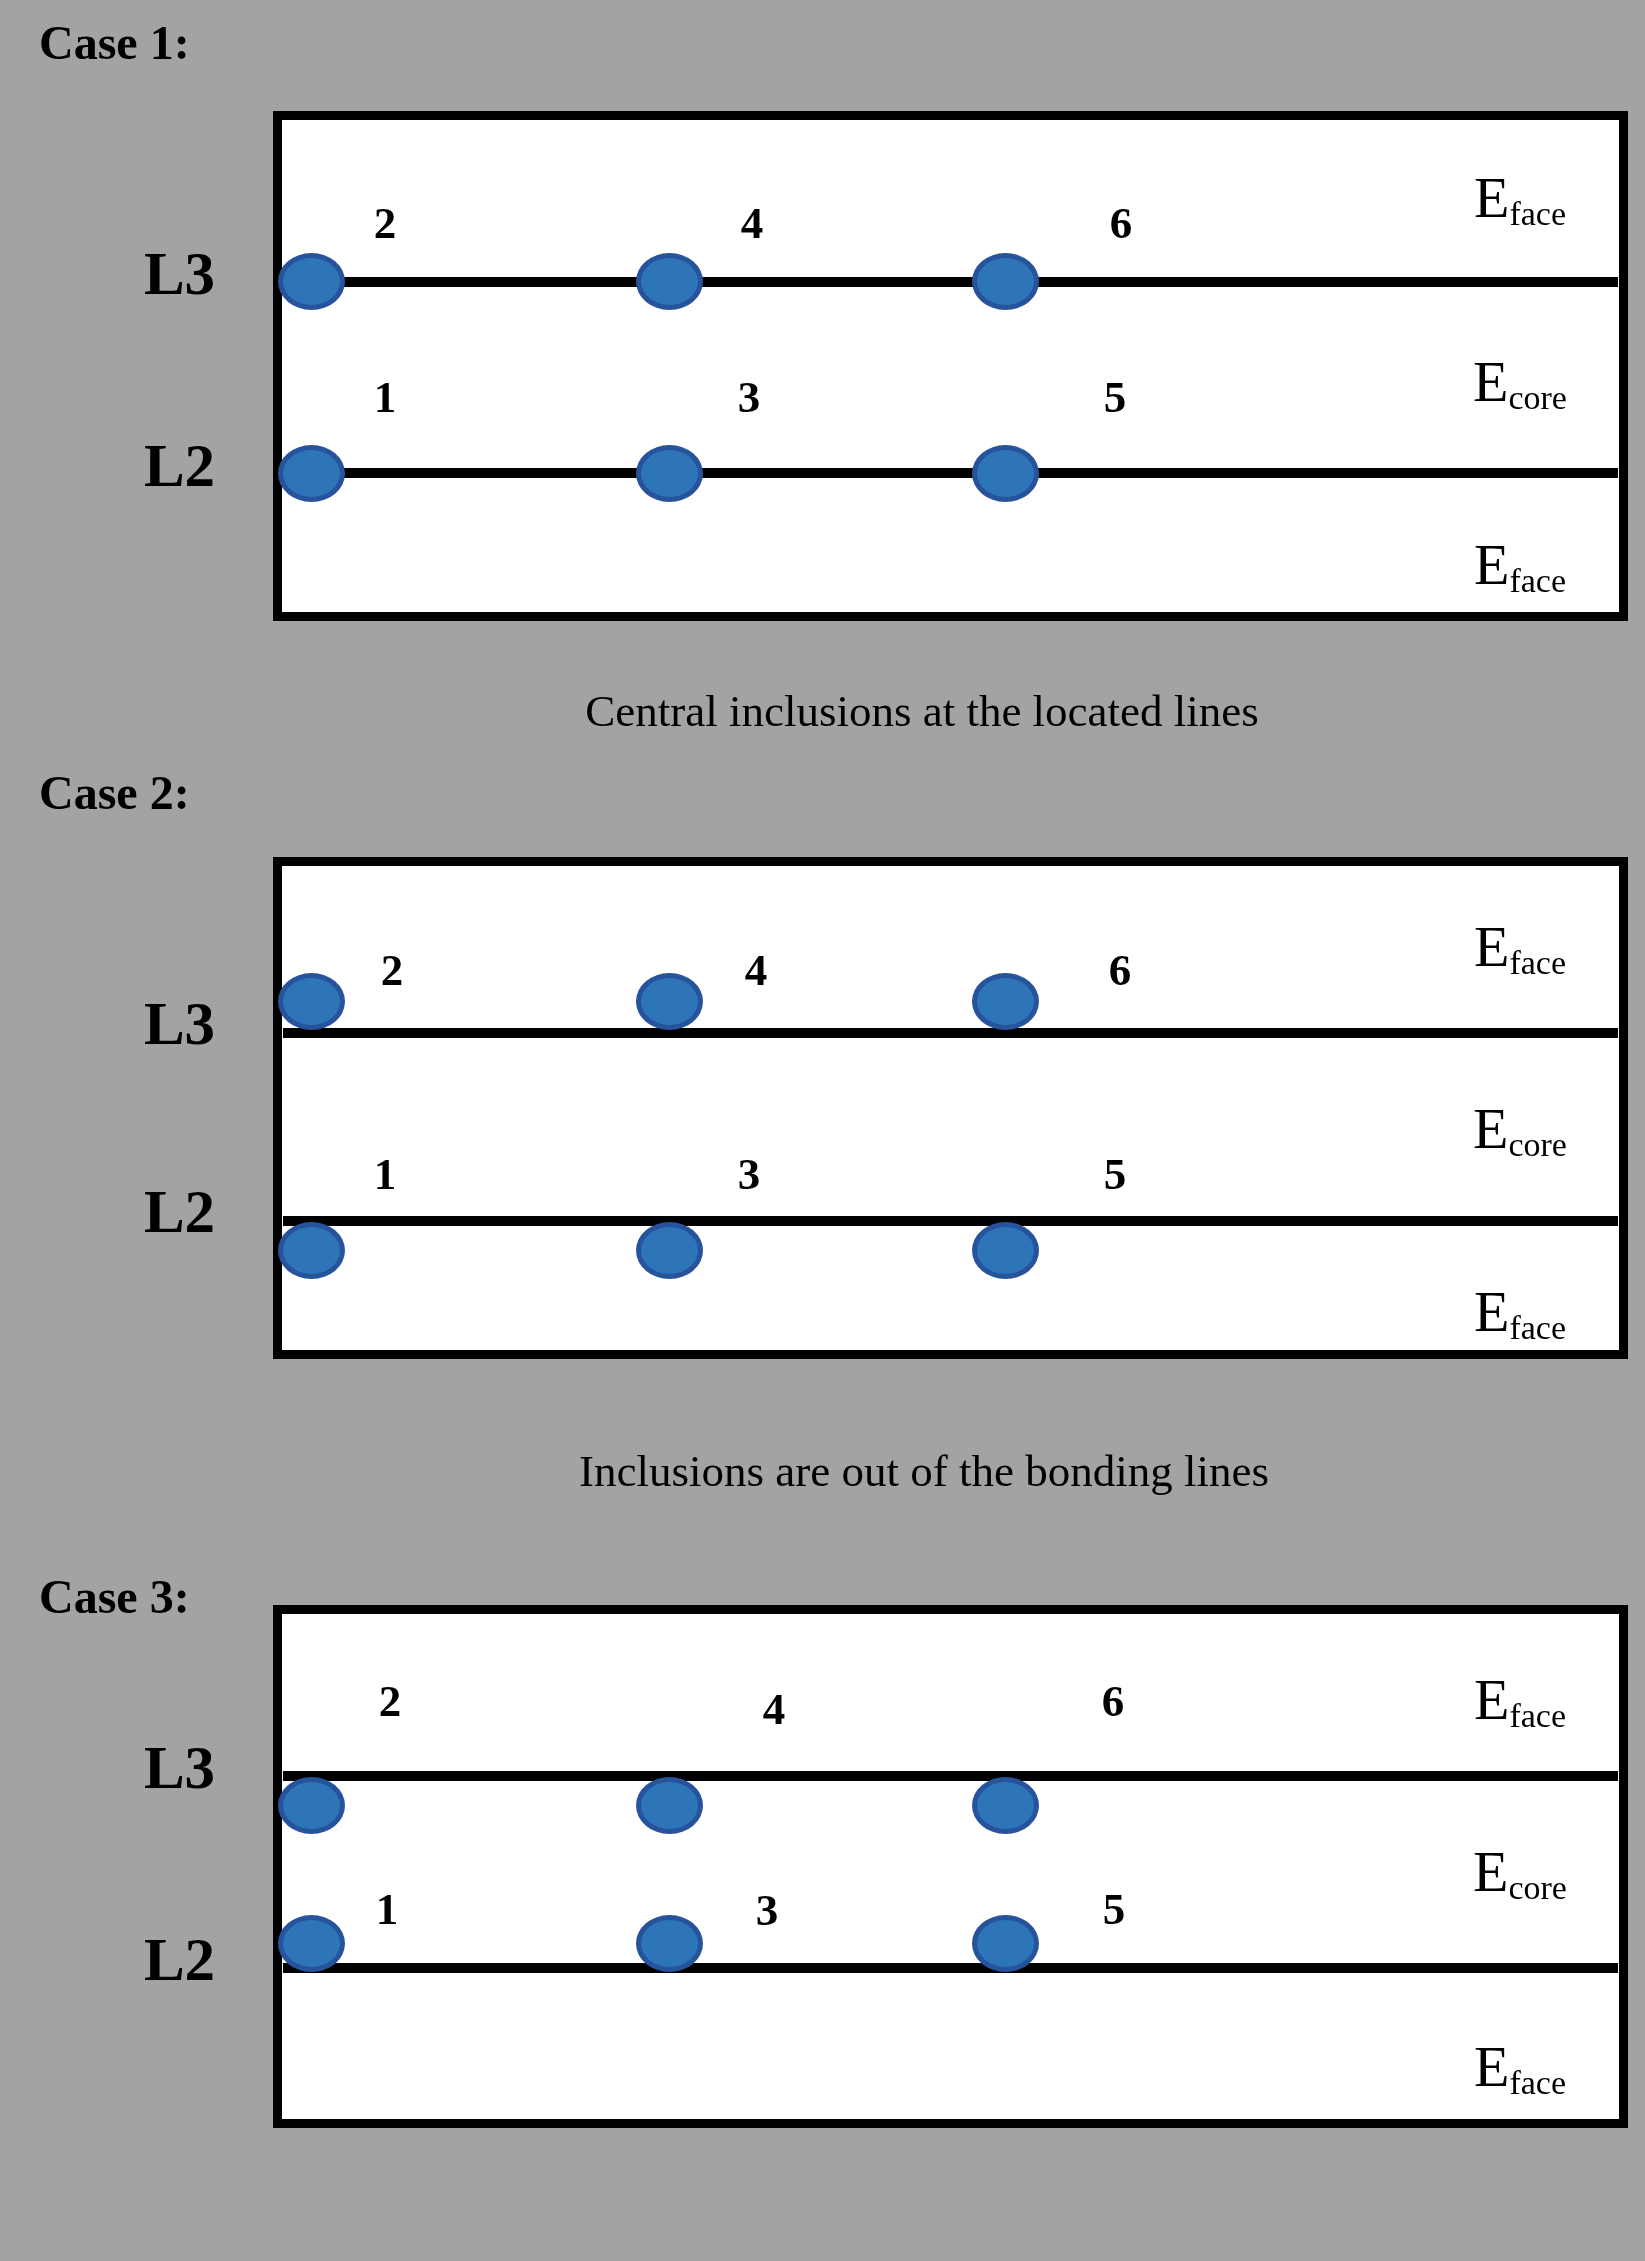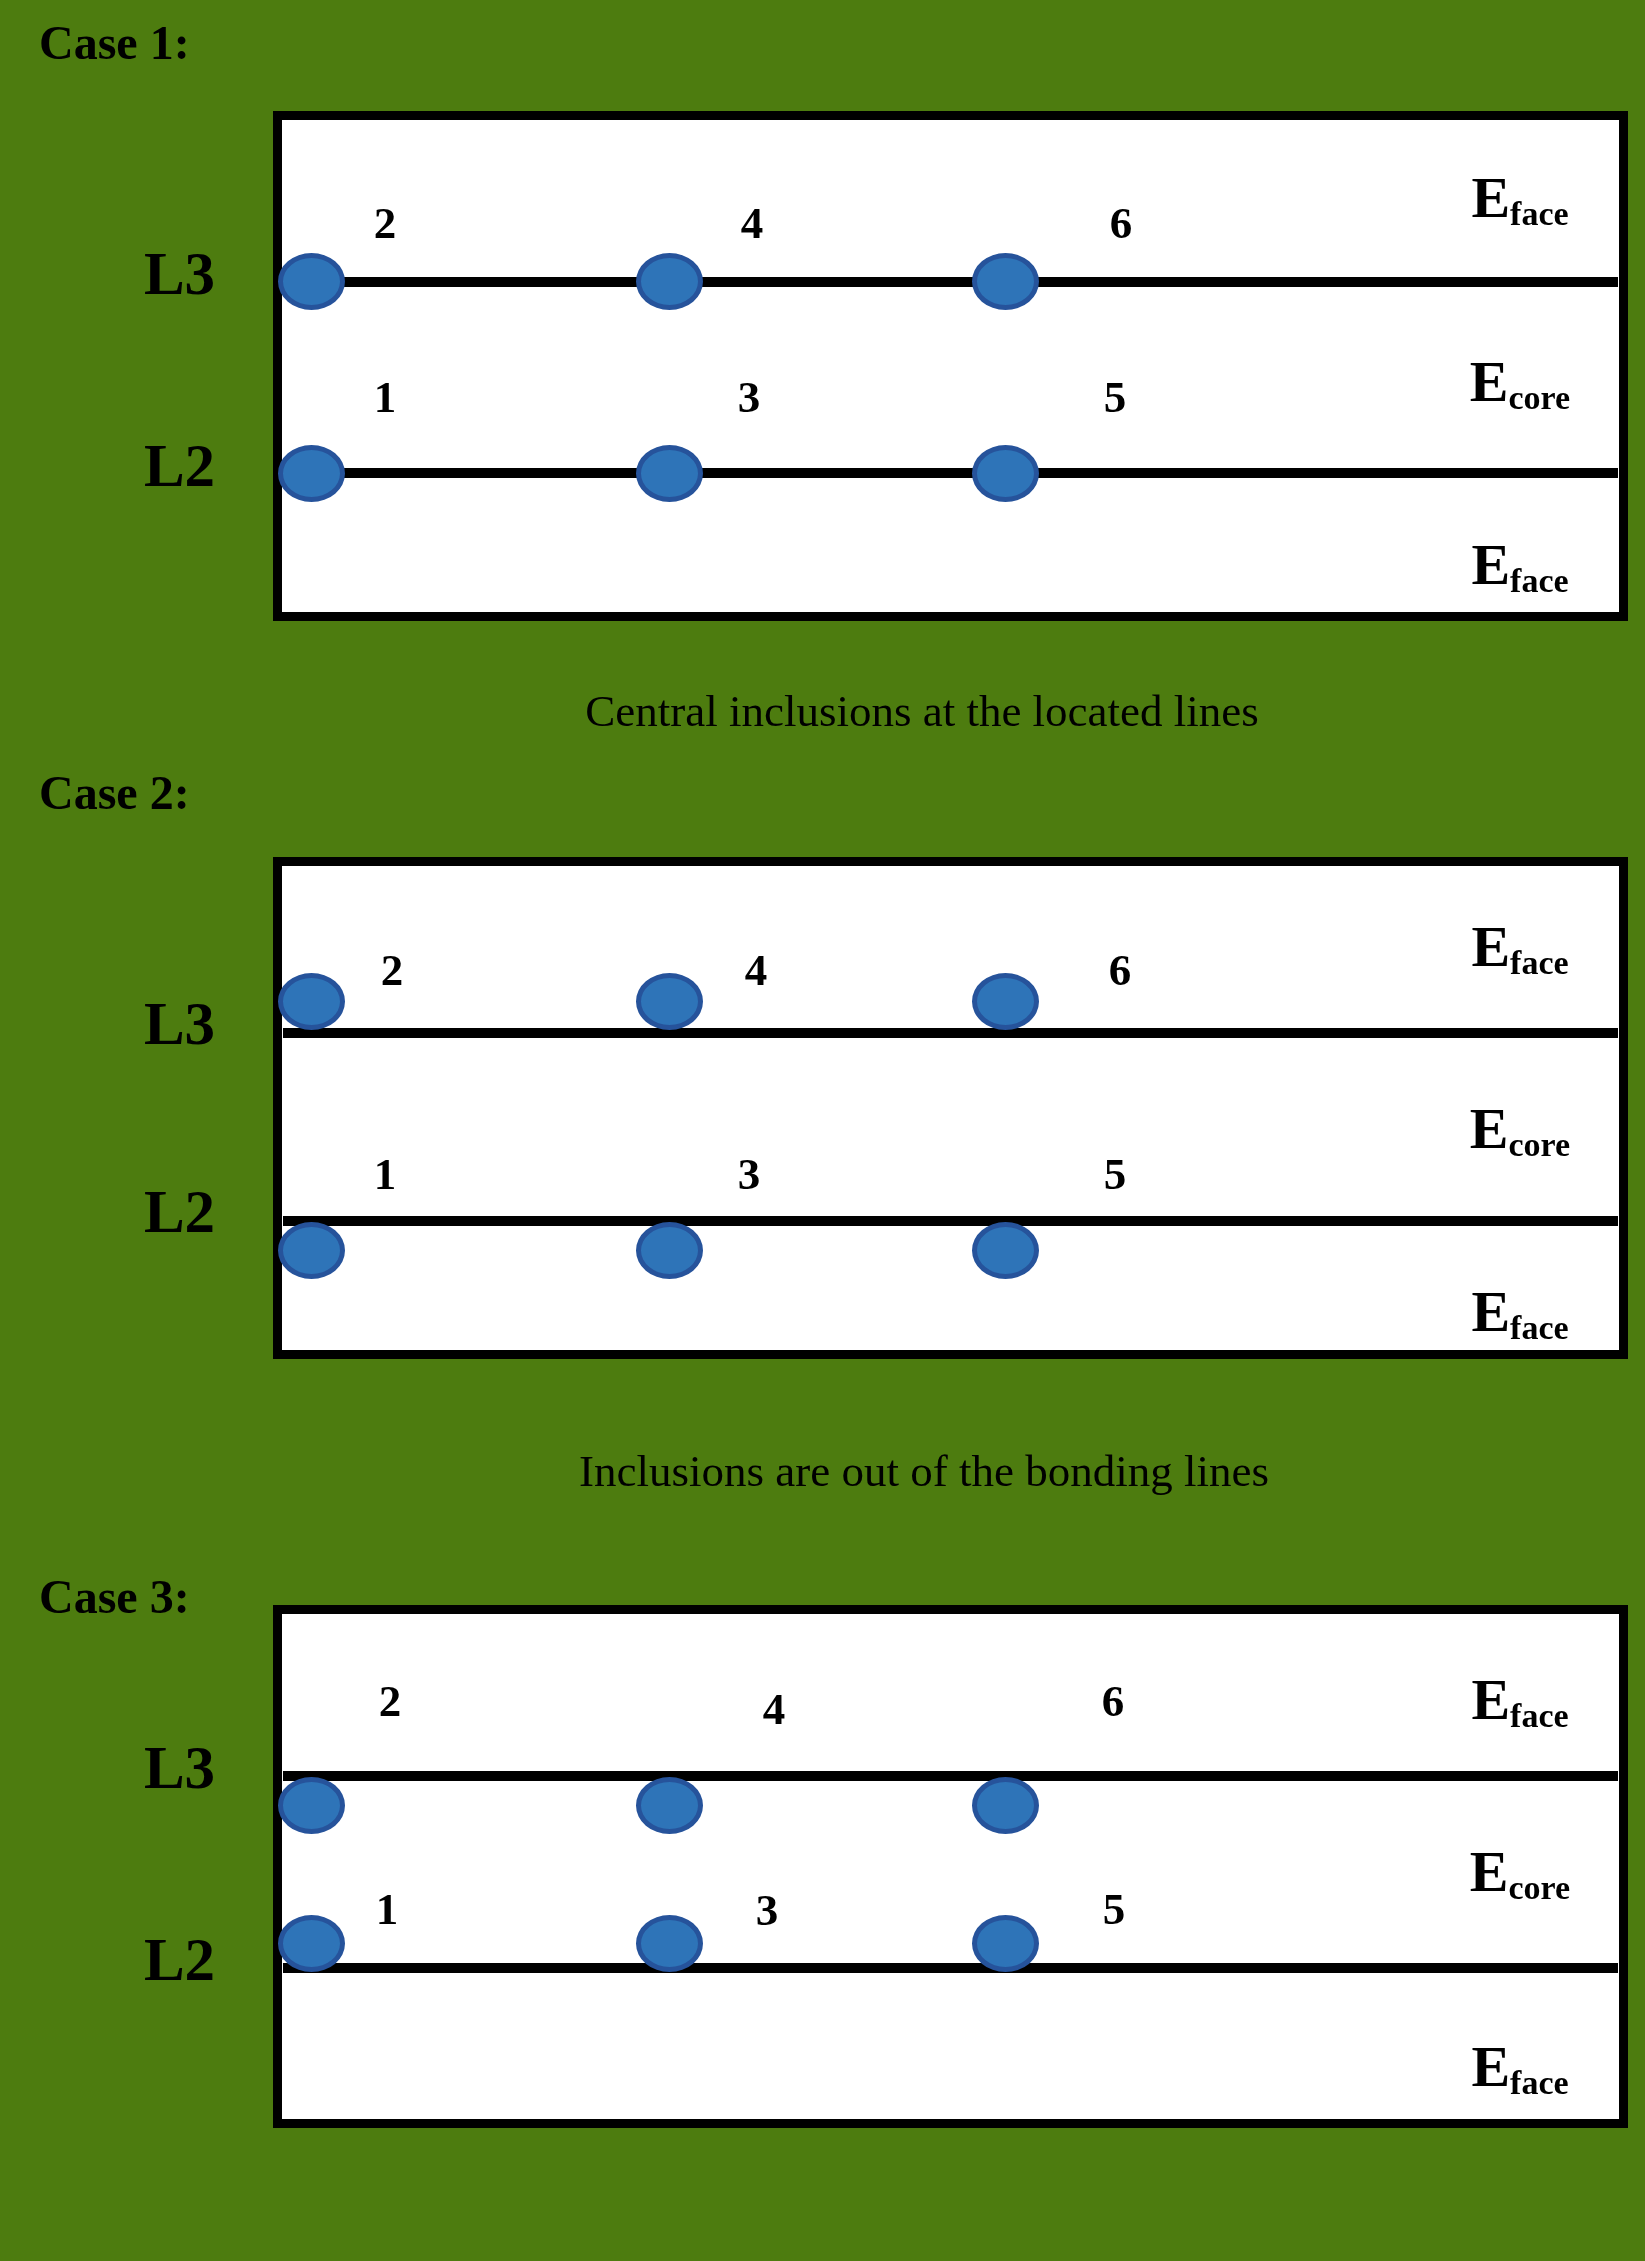--- a/index.html
+++ b/index.html
@@ -1,25 +1,25 @@
 <!DOCTYPE html>
 <html style="--inc-fill: #2e74b8; --inc-border: #26539b; --line: #000000;font-size:12px"><head>
 <meta charset="utf-8">
 <style>
   html,body{margin:0;padding:0;background:#fff;}
-  .canvas{position:relative;width:1646px;height:2261px;background:#4d7c0f;
+  .canvas{position:relative;width:1646px;height:2261px;background:#a3a3a3;
           font-family:"Liberation Serif",serif;color:#000;overflow:hidden;}
   .case-title{position:absolute;left:39px;font-size:48px;font-weight:bold;line-height:1;white-space:nowrap;}
   .panel{position:absolute;left:273px;width:1355px;border:9.7px solid var(--line,#000);box-sizing:border-box;background:#fff;}
   .bond{position:absolute;left:283px;width:1335px;height:9.7px;background:var(--line,#000);}
   .layer{position:absolute;left:142px;width:75px;text-align:center;font-size:61px;font-weight:bold;line-height:1;}
   .inc{position:absolute;width:67px;height:57px;border-radius:50%;box-sizing:border-box;
        background:var(--inc-fill,#2e74b8);border:5.2px solid var(--inc-border,#26539b);}
   .num{position:absolute;transform:translate(-50%,-50%);font-size:45px;font-weight:bold;line-height:1;}
-  .elabel{position:absolute;left:1520px;transform:translate(-50%,-50%);font-weight:bold;white-space:nowrap;line-height:1;}
+  .elabel{position:absolute;left:1520px;transform:translate(-50%,-50%);font-weight:normal;white-space:nowrap;line-height:1;}
   .elabel .sym{font-size:58px;}
   .elabel .sub{font-size:34px;position:relative;top:7.5px;}
   .caption{position:absolute;transform:translate(-50%,-50%);font-size:45px;line-height:1.1;white-space:nowrap;}
 </style>
 </head>
 <body>
 
 <div class="canvas">
 
   <div class="case-title" style="top:19.4px;">Case 1:</div>

